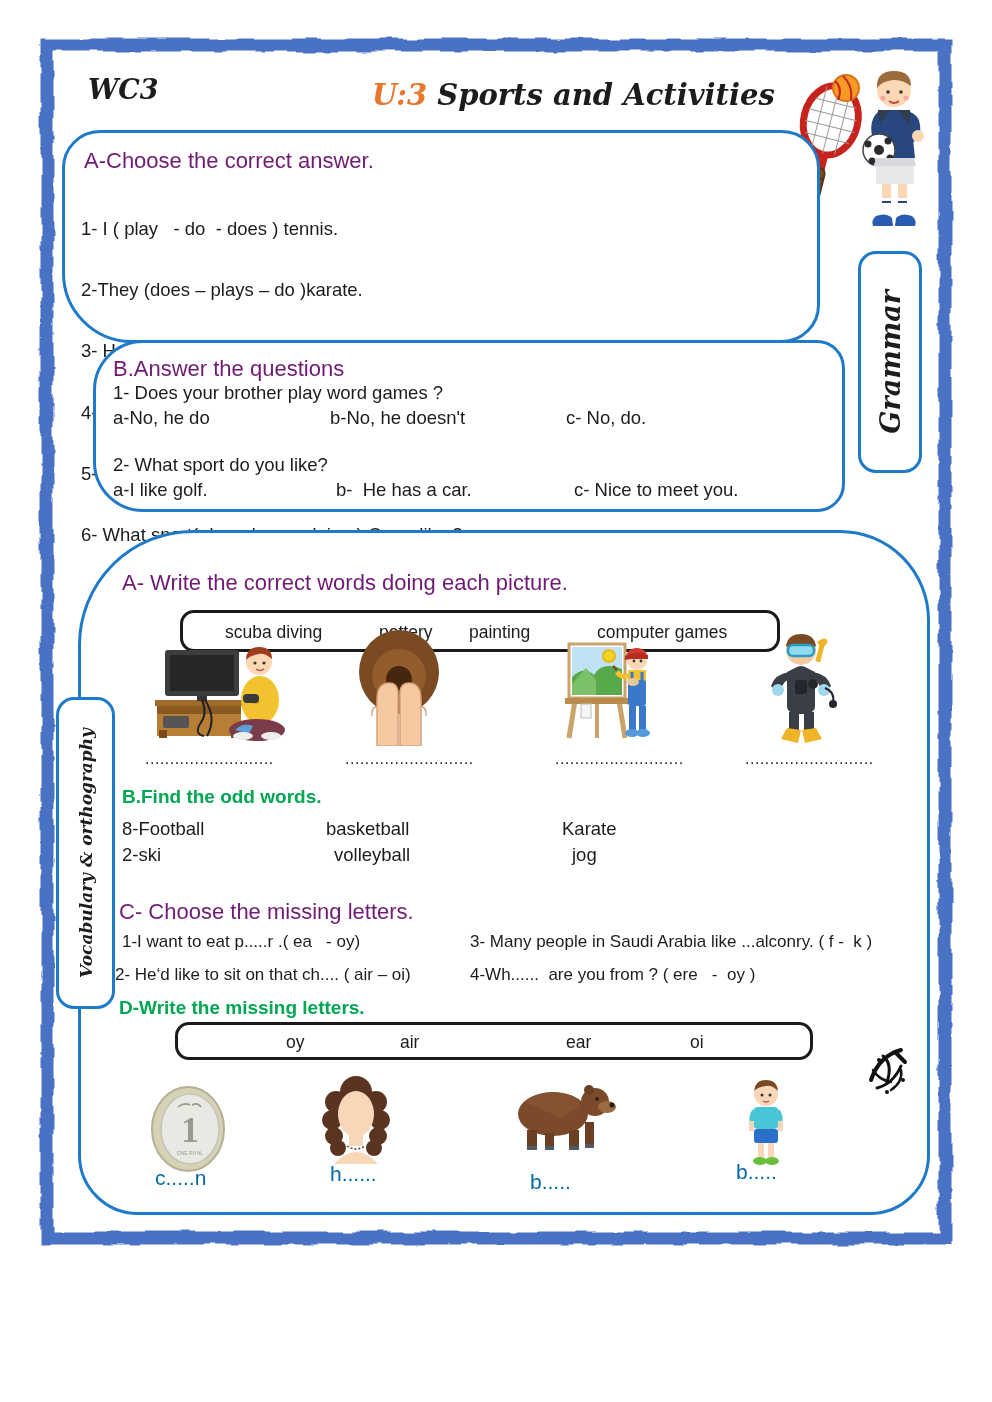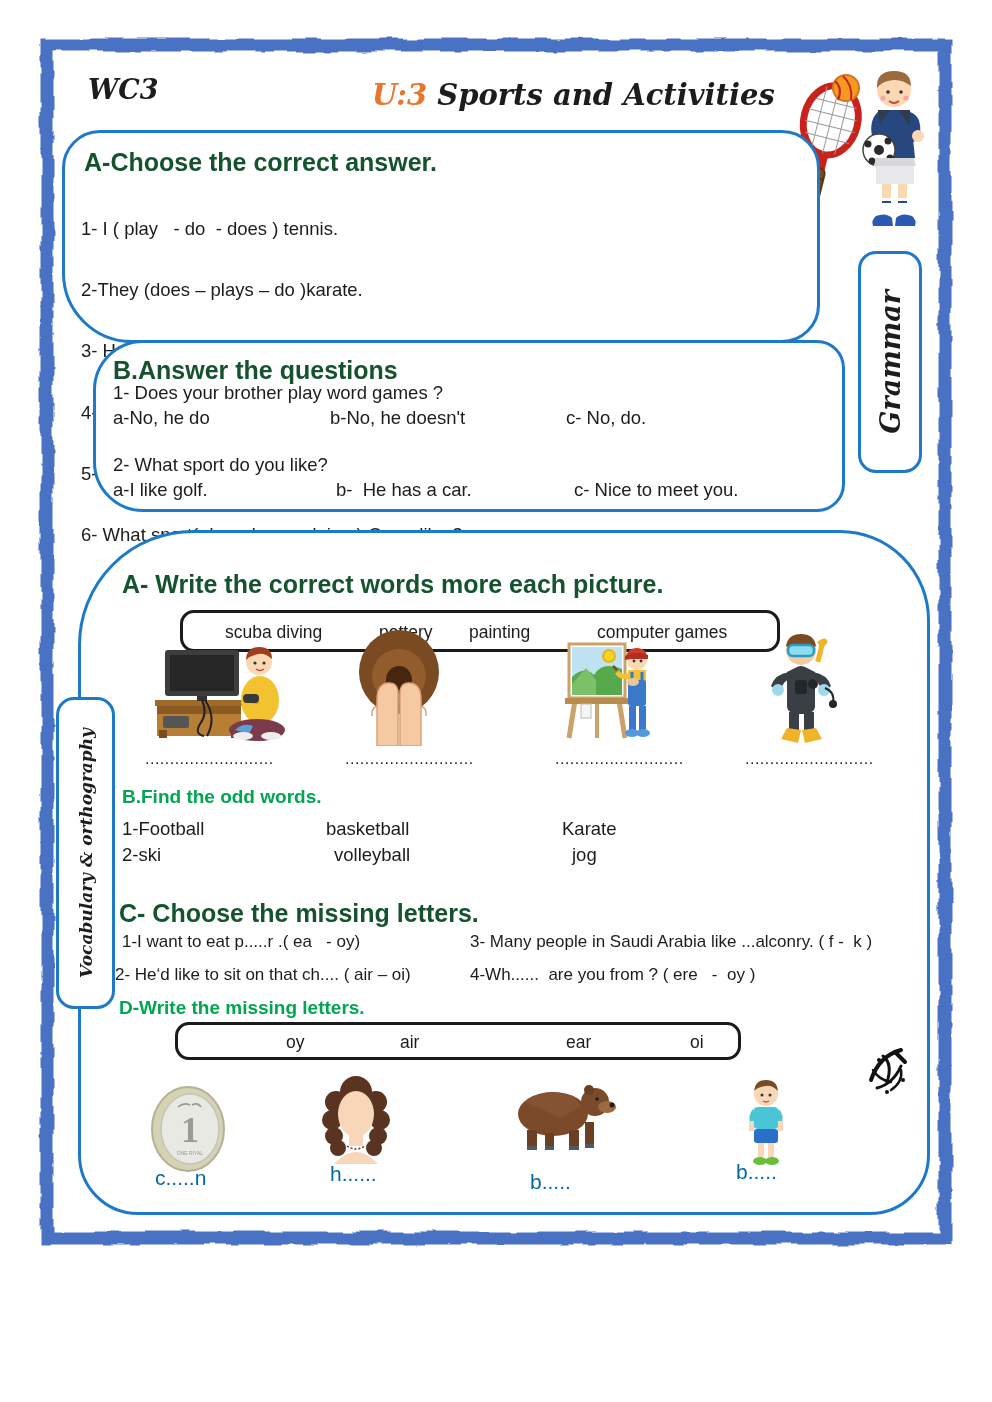--- a/index.html
+++ b/index.html
@@ -20,21 +20,21 @@
   .vtab{position:absolute;border:3px solid #1e7ac9;border-radius:18px;background:#fff;
         box-sizing:border-box;display:flex;align-items:center;justify-content:center;z-index:5;}
   .vtab span{writing-mode:vertical-rl;transform:rotate(180deg);}
   .tab-grammar{left:858px;top:251px;width:64px;height:222px;}
   .tab-grammar span{font-size:27px;}
   .tab-vocab{left:56px;top:697px;width:59px;height:312px;}
   .tab-vocab span{font-size:17px;}
 
   .script{font-family:"DejaVu Serif",serif;font-style:italic;font-weight:bold;}
 
-  .h-red{color:#14532d;font-weight:bold;font-size:25px;}
+  .h-red{color:#701a75;font-weight:normal;font-size:22px;}
   .h-green{color:#00a651;font-weight:bold;font-size:19px;}
   .t{font-size:18.5px;}
   .t17{font-size:17px;}
 
   .q-list div{line-height:25.2px;font-size:18.5px;white-space:pre-wrap;}
 
   
   .bank{position:absolute;border:3px solid #1a1a1a;border-radius:14px;background:#fff;box-sizing:border-box;}
   .bank span{position:absolute;font-size:17.5px;white-space:pre;}
 
@@ -145,21 +145,21 @@
   <div class="vtab tab-grammar">
     <span class="script">Grammar</span>
   </div>
 
   <div class="bluebox box-vocab"></div>
 
   <div class="vtab tab-vocab">
     <span class="script">Vocabulary &amp; orthography</span>
   </div>
 
-  <div class="abs h-red" style="left:122px;top:570px;">A- Write the correct words more each picture.</div>
+  <div class="abs h-red" style="left:122px;top:570px;">A- Write the correct words doing each picture.</div>
   <div class="bank" style="left:180px;top:610px;width:600px;height:42px;">
     <span style="left:42px;top:9px;">scuba diving</span>
     <span style="left:196px;top:9px;">pottery</span>
     <span style="left:286px;top:9px;">painting</span>
     <span style="left:414px;top:9px;">computer games</span>
   </div>
 
   <div class="img-wrap" style="left:147px;top:638px;">
     <svg width="138" height="108" viewBox="0 0 138 108">
       <path d="M8 62 h92 v6 H8 z" fill="#a06a28"></path>
@@ -250,35 +250,35 @@
       <path d="M61 100 l-14 2 l3 13 l17-4 z" fill="#f0b429"></path>
     </svg>
   </div>
 
   <div class="abs dots" style="left:145px;top:750px;">..........................</div>
   <div class="abs dots" style="left:345px;top:750px;">..........................</div>
   <div class="abs dots" style="left:555px;top:750px;">..........................</div>
   <div class="abs dots" style="left:745px;top:750px;">..........................</div>
 
   <div class="abs h-green" style="left:122px;top:786px;">B.Find the odd words.</div>
-  <div class="abs t" style="left:122px;top:818px;">1-Football</div>
+  <div class="abs t" style="left:122px;top:818px;">8-Football</div>
   <div class="abs t" style="left:326px;top:818px;">basketball</div>
   <div class="abs t" style="left:562px;top:818px;">Karate</div>
   <div class="abs t" style="left:122px;top:844px;">2-ski</div>
   <div class="abs t" style="left:318px;top:844px;margin-left:16px;">volleyball</div>
   <div class="abs t" style="left:572px;top:844px;">jog</div>
 
   <div class="abs h-red" style="left:119px;top:899px;">C- Choose the missing letters.</div>
   <div class="abs t17" style="left:122px;top:932px;">1-I want to eat p.....r .( ea   - oy)</div>
   <div class="abs t17" style="left:470px;top:932px;">3- Many people in Saudi Arabia like ...alconry. ( f -  k )</div>
   <div class="abs t17" style="left:115px;top:965px;">2- He‘d like to sit on that ch.... ( air – oi)</div>
   <div class="abs t17" style="left:470px;top:965px;">4-Wh......  are you from ? ( ere   -  oy )</div>
 
   <div class="abs h-green" style="left:119px;top:997px;">D-Write the missing letters.</div>
-  <div class="bank" style="left:175px;top:1022px;width:566px;height:38px;">
+  <div class="bank" style="left:175px;top:1022px;width:638px;height:38px;">
     <span style="left:108px;top:7px;">oy</span>
     <span style="left:222px;top:7px;">air</span>
     <span style="left:388px;top:7px;">ear</span>
     <span style="left:512px;top:7px;">oi</span>
   </div>
 
   <div class="img-wrap" style="left:150px;top:1085px;">
     <svg width="76" height="88" viewBox="0 0 76 88">
       <ellipse cx="38" cy="44" rx="36" ry="42" fill="#d6d2b4" stroke="#b5b096" stroke-width="2"></ellipse>
       <ellipse cx="40" cy="44" rx="29" ry="35" fill="#e9e9e4" stroke="#c4c4ba" stroke-width="1.5"></ellipse>

